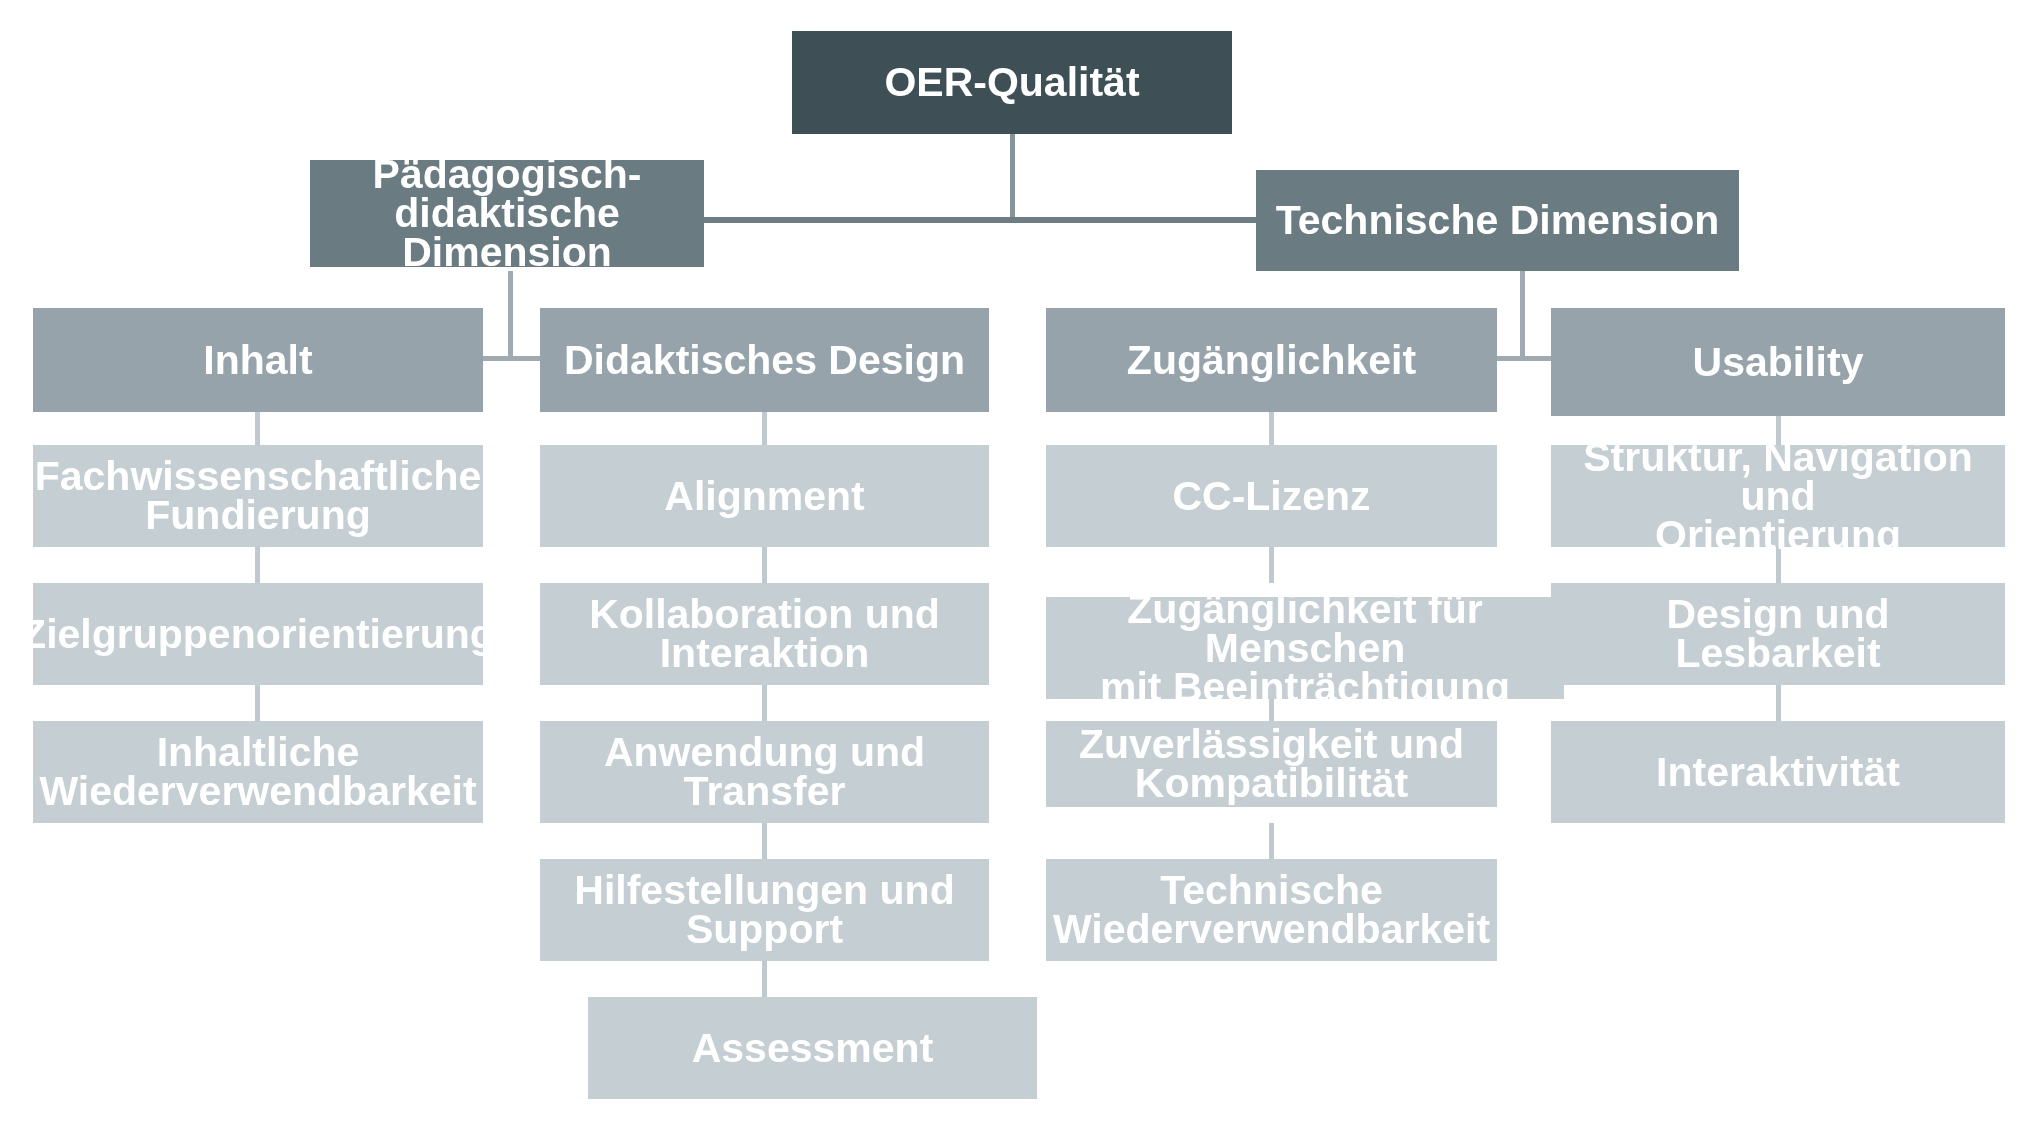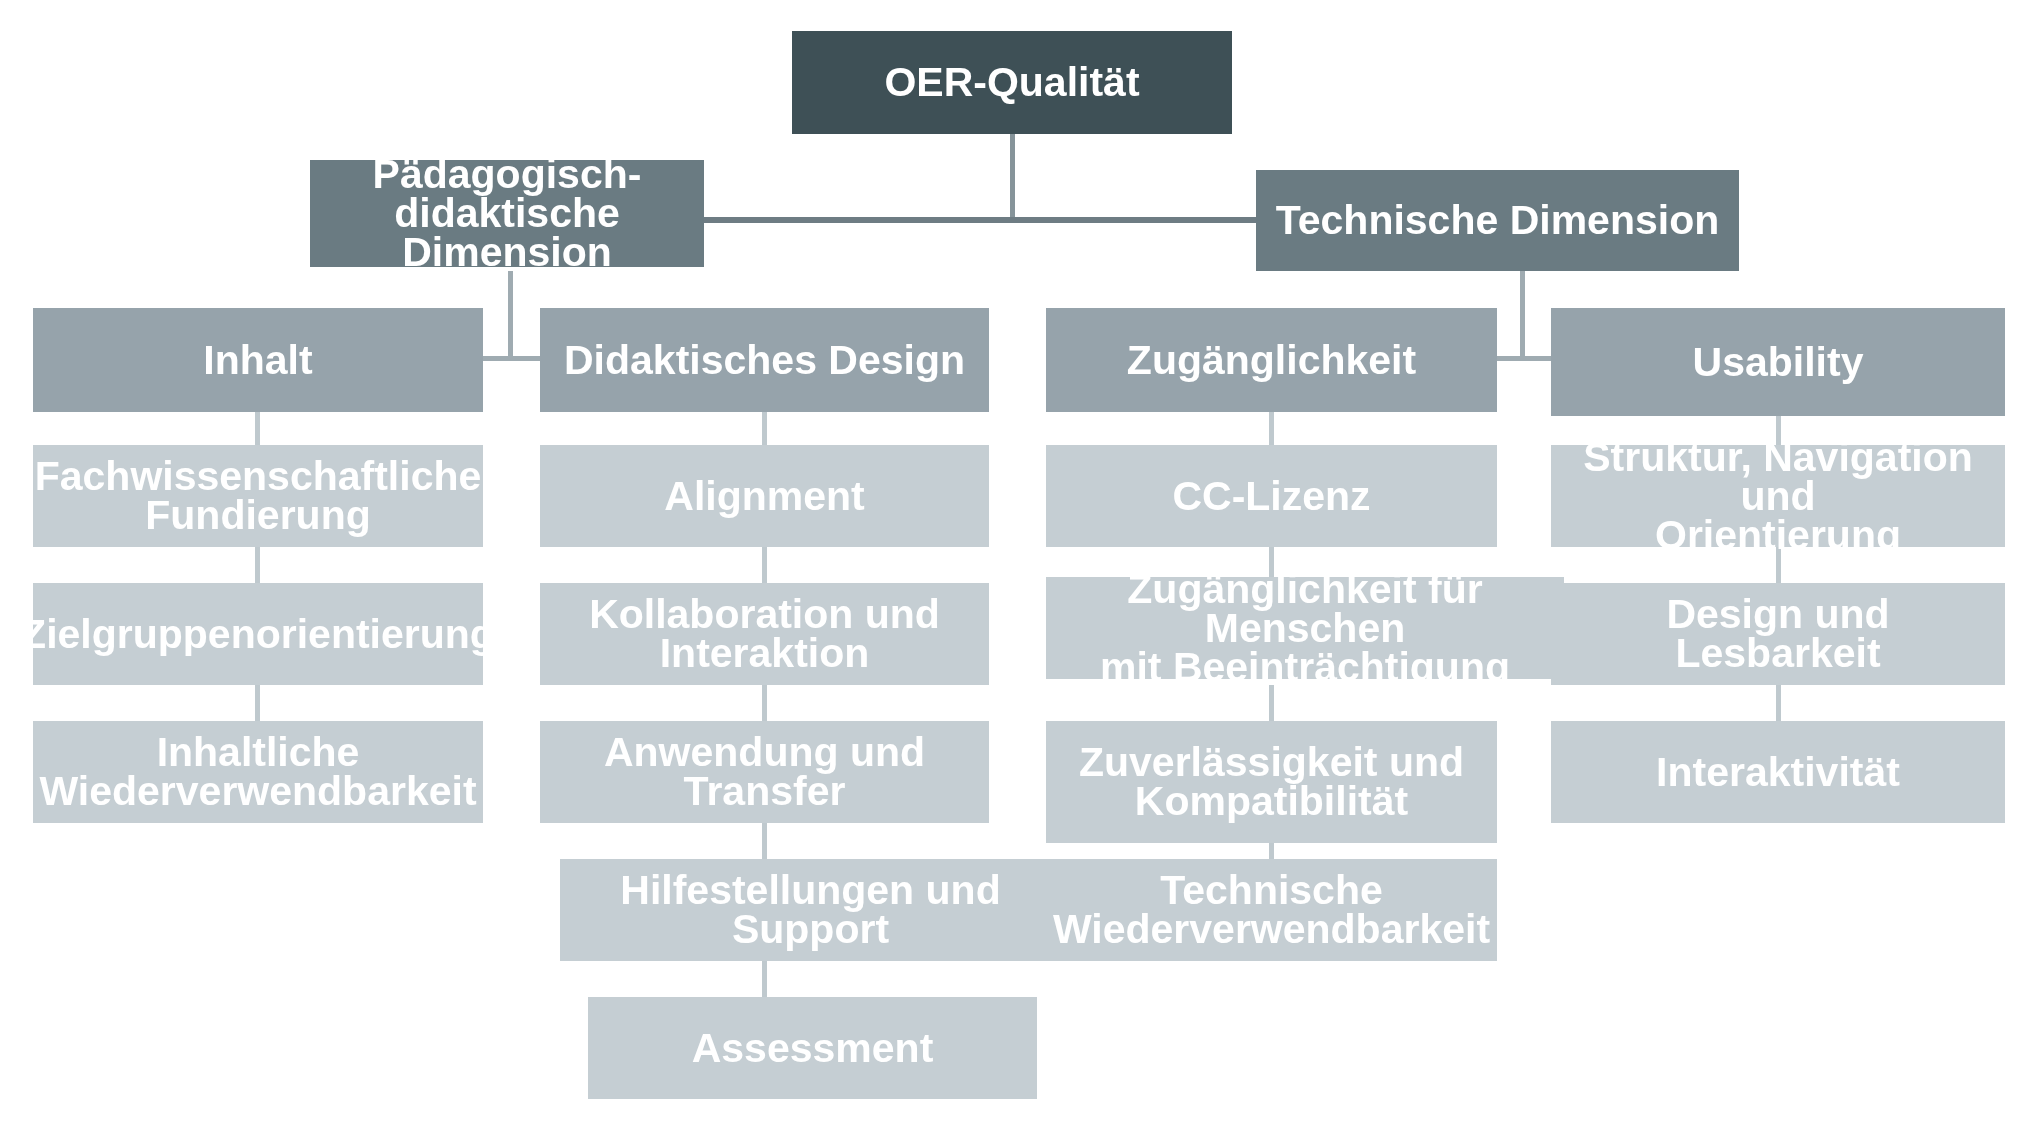--- a/index.html
+++ b/index.html
@@ -116,36 +116,36 @@
     <span class="label">Alignment</span>
   </div>
   <div class="node child-node" style="left:540px; top:583px; width:449px; height:102px;">
     <span class="label">Kollaboration und
 Interaktion</span>
   </div>
   <div class="node child-node" style="left:540px; top:721px; width:449px; height:102px;">
     <span class="label">Anwendung und
 Transfer</span>
   </div>
-  <div class="node child-node" style="left:560px; top:859px; width:501px; height:102px;align-items:center;">
+  <div class="node child-node" style="left:540px; top:859px; width:449px; height:102px;align-items:center;">
     <span class="label">Hilfestellungen und
 Support</span>
   </div>
   <div class="node child-node" style="left:540px; top:997px; width:449px; height:102px;margin-left:48px;">
     <span class="label">Assessment</span>
   </div>
 
   <div class="node child-node" style="left:1046px; top:445px; width:451px; height:102px;">
     <span class="label">CC-Lizenz</span>
   </div>
-  <div class="node child-node" style="left:1046px; top:577px; width:518px; height:102px;">
+  <div class="node child-node" style="left:1046px; top:597px; width:518px; height:102px;">
     <span class="label">Zugänglichkeit für Menschen
 mit Beeinträchtigung</span>
   </div>
-  <div class="node child-node" style="left:1046px; top:721px; width:451px; height:122px;">
+  <div class="node child-node" style="left:1046px; top:721px; width:451px; height:86px;">
     <span class="label">Zuverlässigkeit und
 Kompatibilität</span>
   </div>
   <div class="node child-node" style="left:1046px; top:859px; width:451px; height:102px;">
     <span class="label">Technische
 Wiederverwendbarkeit</span>
   </div>
 
   <div class="node child-node" style="left:1551px; top:445px; width:454px; height:102px;">
     <span class="label">Struktur, Navigation und

